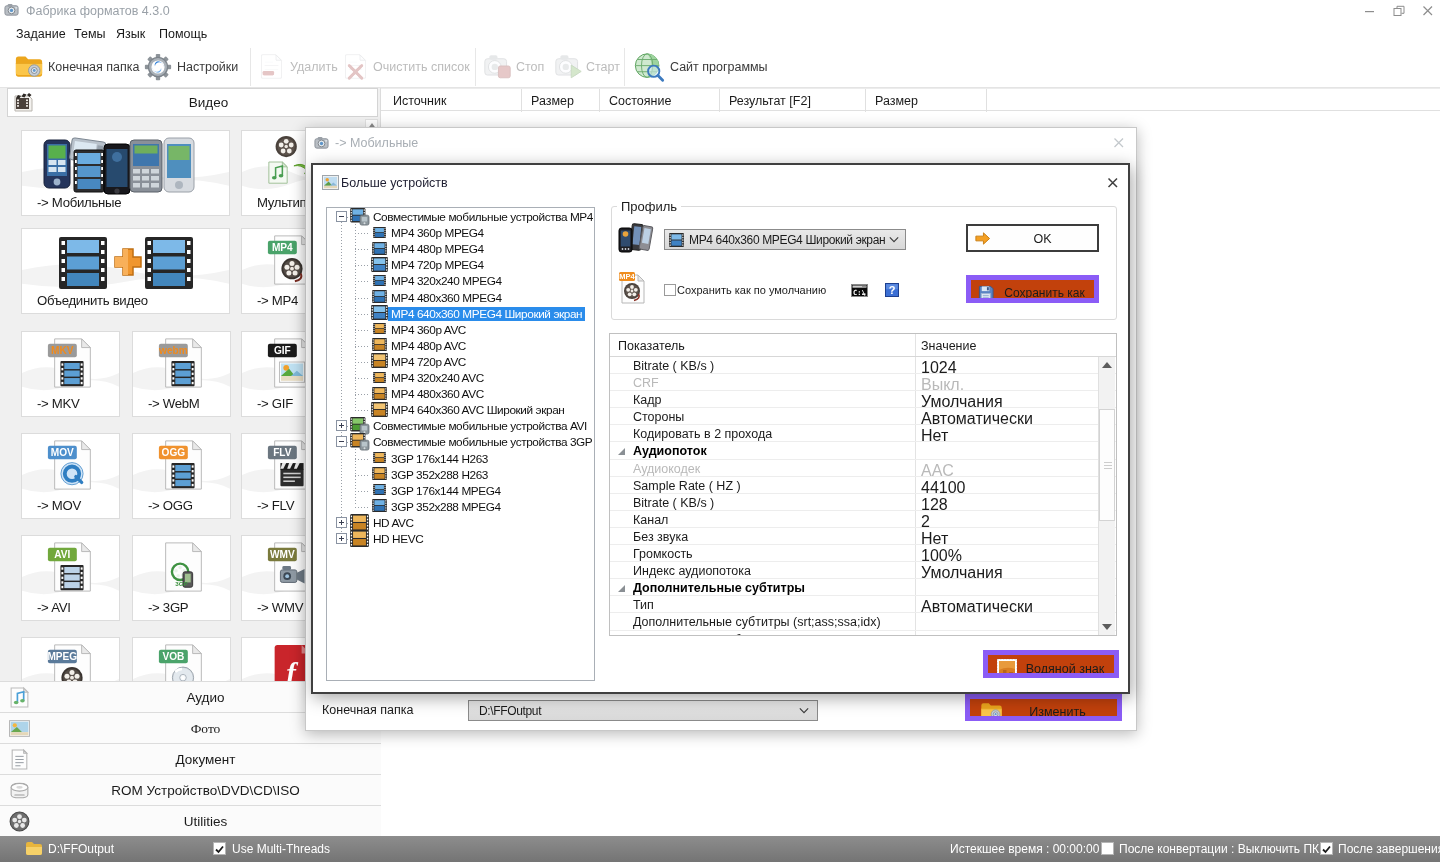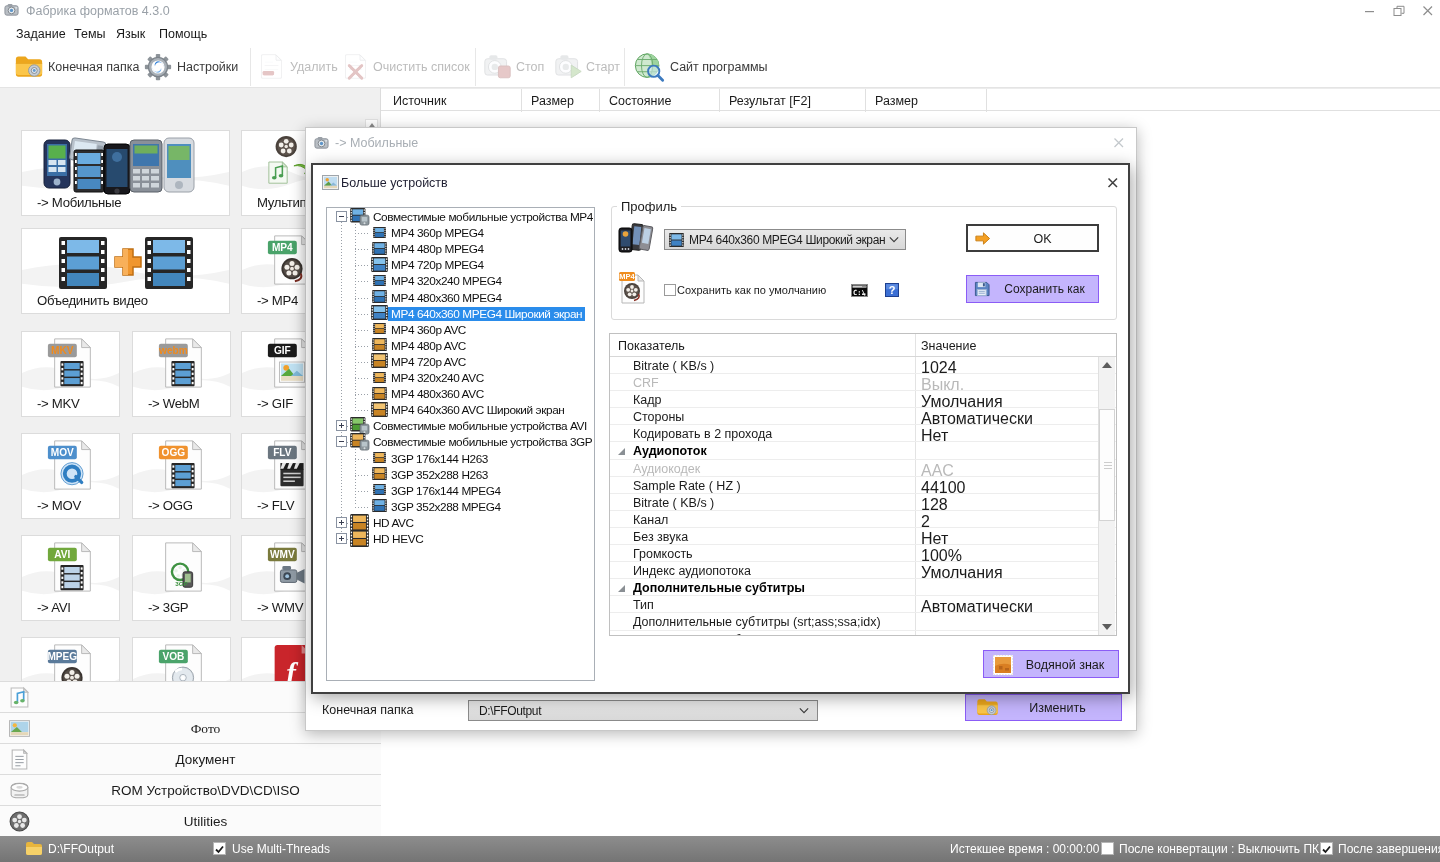--- a/index.html
+++ b/index.html
@@ -73,21 +73,21 @@
   #dlg-outer-icon { position:absolute; left:8px; top:7px; width:15px; height:15px; }
   #dlg-outer-title { position:absolute; left:29px; top:8px; font-size:12.5px; color:#a8aeb4; }
   #dlg-outer-close { position:absolute; left:806px; top:8px; width:14px; height:14px; color:#b9bec3; }
   #out-folder-label { position:absolute; left:16px; top:575px; font-size:12.5px; color:#1b1b1b; }
   .combo { position:absolute; background:linear-gradient(#e9e9e9,#d8d8d8); border:1px solid #8b8b8b; }
   .combo .combo-text { position:absolute; font-size:12px; letter-spacing:-0.35px; color:#1b1b1b; white-space:nowrap; }
   .combo .combo-chev { position:absolute; color:#444; }
   #out-combo { left:162px; top:572px; width:350px; height:21px; }
   #out-combo .combo-text { left:10px; top:3px; }
   #out-combo .combo-chev { left:330px; top:6px; }
-  .btn { position:absolute; background:#c4b5fd; border:1px solid #8b5cf6; overflow:hidden; }
+  .btn { position:absolute; background:#c2410c; border:5px solid #8b5cf6; overflow:hidden; }
   .btn .btn-label { position:absolute; left:0; width:100%; text-align:center; font-size:12.5px; color:#1b1b1b; white-space:nowrap; }
   #btn-change { left:659px; top:566px; width:157px; height:27px; }
   #btn-change .btn-icon { position:absolute; left:10px; top:3px; width:23px; height:19px; }
   #btn-change .btn-label { top:6px; margin-left:14px; }
 
   
   #dlg-inner { position:absolute; left:5px; top:35px; width:819px; height:531px; background:#fff; border:2px solid #404040; box-shadow:2px 4px 16px rgba(0,0,0,.35); }
   #dlg-inner-icon { position:absolute; left:9px; top:10px; width:17px; height:15px; }
   #dlg-inner-title { position:absolute; left:28px; top:11px; font-size:12.5px; color:#1d1d30; }
   #dlg-inner-close { position:absolute; left:793px; top:11px; width:14px; height:14px; color:#404040; }
@@ -304,20 +304,38 @@
         <div class="col-h" style="left: 485px; width: 121px;">
           <span>Размер</span>
         </div>
         <div class="col-h" style="left: 606px; width: 456px;">
           <span></span>
         </div>
       </div>
   </div>
 
   <div id="sidebar">
+    <div id="video-header">
+      <span class="hdr-icon">
+          <svg viewBox="0 0 22 22" width="100%" height="100%">
+            <path d="M3 4 h14 l3 3 v12 h-17 z" fill="#f3f1ee" stroke="#b9b5af"></path>
+            <rect x="4" y="6" width="13" height="11" fill="#4a413b"></rect>
+            <g fill="#efece7">
+              <rect x="5" y="7.5" width="2" height="1.6"></rect>
+              <rect x="5" y="10.3" width="2" height="1.6"></rect>
+              <rect x="5" y="13.1" width="2" height="1.6"></rect>
+              <rect x="14" y="7.5" width="2" height="1.6"></rect>
+              <rect x="14" y="10.3" width="2" height="1.6"></rect>
+              <rect x="14" y="13.1" width="2" height="1.6"></rect>
+            </g>
+            <path d="M4 6 l2 -3 3 1 -2 3z M9.5 4.5 l2 -3 3 1 -2 3z M15 3 l2 -2 2.5 2 -2 2z" fill="#2f2a26"></path>
+          </svg>
+        </span>
+      <span class="hdr-label">Видео</span>
+    </div>
     <div id="tile-area">
         <div class="tile" style="left: 21px; top: 12px; width: 209px; height: 86px;">
           <span class="wave">
             <svg width="100%" height="100%" viewBox="0 0 100 86" preserveAspectRatio="none">
               <path d="M0 42 Q25 30 50 42 T100 42 L100 56 Q75 44 50 54 T0 56 Z" fill="#f3f3f3"></path>
             </svg>
           </span>
           <span class="tile-icon" style="left: 19.5px; top: 5px; width: 170px; height: 60px;">
             <svg viewBox="0 0 170 60" width="170" height="60">
     <g transform="translate(0,2)">
@@ -856,20 +874,21 @@
   <div class="acc-tab" style="top: 593px;">
         <span class="acc-icon">
           <svg viewBox="0 0 22 22" width="100%" height="100%">
             <path d="M3 2 h12 l4 4 v14 h-16 z" fill="#fdfdfd" stroke="#bcbcbc"></path>
             <path d="M15 2 l4 4 h-4 z" fill="#e8e8e8" stroke="#bcbcbc"></path>
             <path d="M9 15.5 V7 l6 -1.5 V14" stroke="#4aa0d8" stroke-width="1.6" fill="none"></path>
             <ellipse cx="7.8" cy="15.8" rx="2.2" ry="1.7" fill="#67b36a"></ellipse>
             <ellipse cx="13.8" cy="14.2" rx="2.2" ry="1.7" fill="#67b36a"></ellipse>
           </svg>
         </span>
+        <span class="acc-label">Аудио</span>
       </div>
       <div class="acc-tab" style="top: 624px; font-family: Liberation Serif, serif;">
         <span class="acc-icon">
           <svg viewBox="0 0 22 22" width="100%" height="100%">
             <rect x="1.5" y="3.5" width="19" height="15" fill="#fff" stroke="#b5b5b5"></rect>
             <rect x="2.5" y="4.5" width="17" height="10" fill="#aed4ea"></rect>
             <circle cx="6.5" cy="8" r="2" fill="#f4b63f"></circle>
             <path d="M2.5 14.5 l6 -5 5 5z" fill="#6aa84f"></path>
             <rect x="2.5" y="14.5" width="17" height="3" fill="#e4d7b8"></rect>
           </svg>

